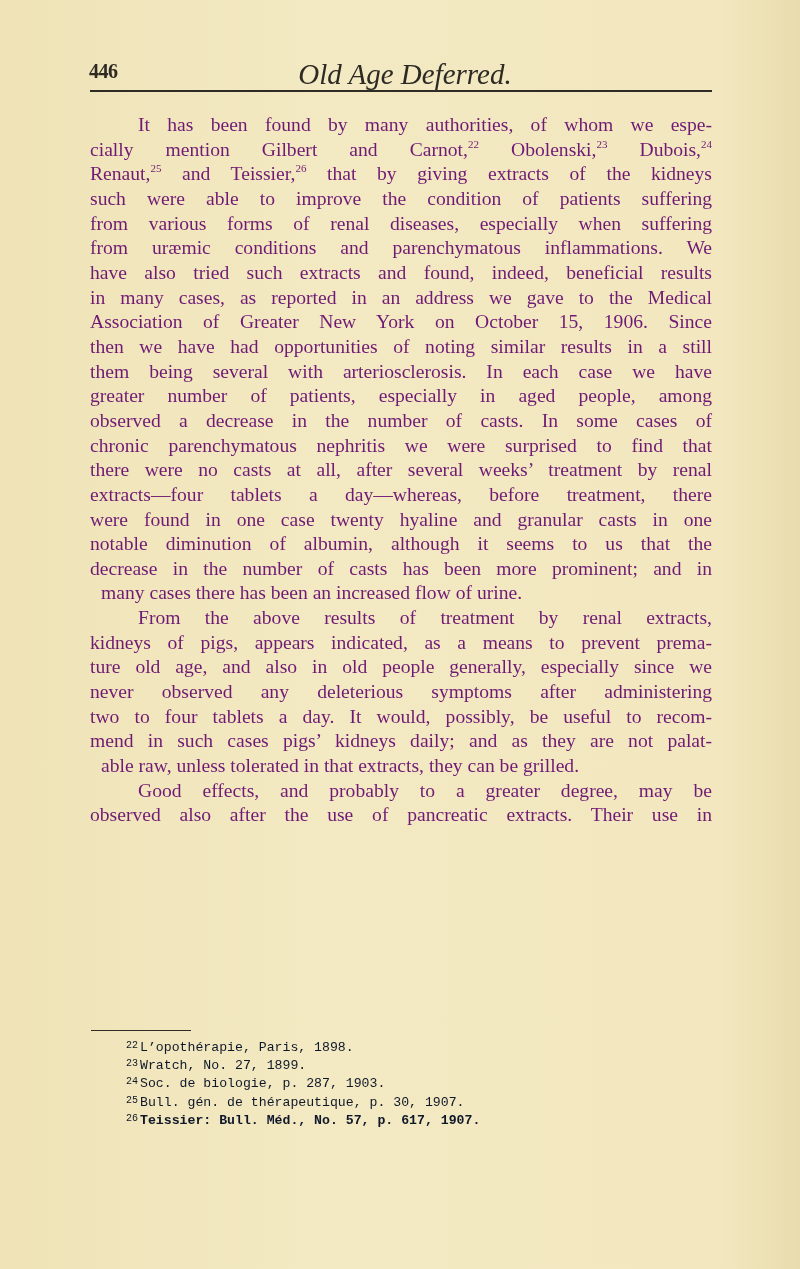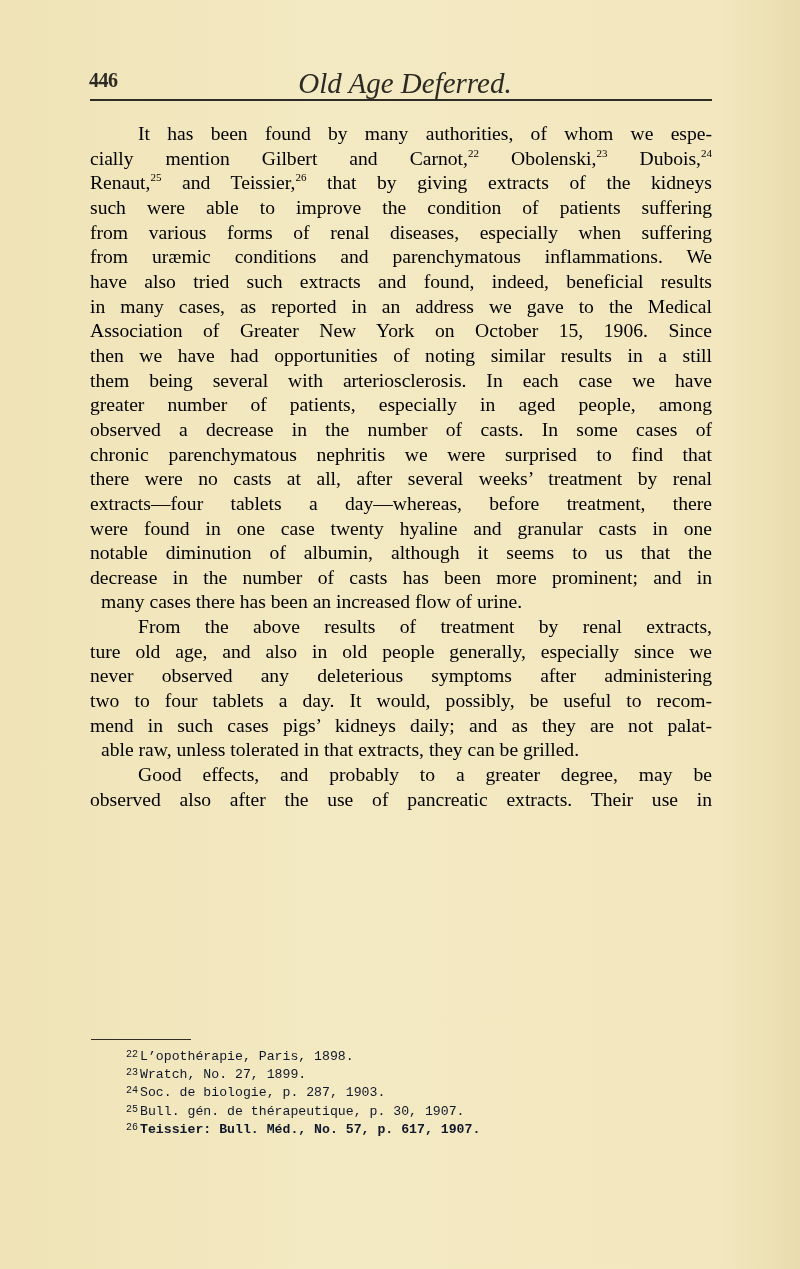--- a/index.html
+++ b/index.html
@@ -7,21 +7,21 @@
       width: 800px;
       height: 1269px;
       background: #f1e6bc;
       background-image: linear-gradient(90deg, #efe3b7 0%, #f3e9c2 40%, #f2e7bf 90%, #e9dcae 100%);
       position: relative;
       overflow: hidden;
       color: #2a2620;
     }
     .page {
       position: absolute;
-      left: 0; top: 9px; width: 800px; height: 1223px;
+      left: 0; top: 0; width: 800px; height: 1223px;
     }
     .running-head {
       position: absolute;
       left: 89px; top: 60px;
       width: 622px; height: 28px;
     }
     .page-number {
       position: absolute;
       left: 0; top: 0;
       font-family: "Liberation Serif", serif;
@@ -46,21 +46,21 @@
       width: 622px; height: 2px;
       background: #2f2b25;
     }
     .body-text {
       position: absolute;
       left: 90px; top: 113px;
       width: 622px;
       font-family: "Liberation Serif", serif;
       font-size: 19.6px;
       line-height: 24.65px;
-      color: #000000;
+      color: #701a75;
       text-align: justify;
     }
     .body-text sup { font-size: 11px; line-height: 0; vertical-align: 8px; }
     .line { display: block; text-align: justify; text-align-last: justify; white-space: nowrap; }
     .line.last { text-align-last: left; margin-left: 11px; }
     .line.indent { padding-left: 48px; }
     .fn-rule {
       position: absolute;
       left: 91px; top: 1030px;
       width: 100px; height: 1px;
@@ -107,20 +107,21 @@
         <span class="line">chronic parenchymatous nephritis we were surprised to find that</span>
         <span class="line">there were no casts at all, after several weeks’ treatment by renal</span>
         <span class="line">extracts—four tablets a day—whereas, before treatment, there</span>
         <span class="line">were found in one case twenty hyaline and granular casts in one</span>
         <span class="line">notable diminution of albumin, although it seems to us that the</span>
         <span class="line">decrease in the number of casts has been more prominent; and in</span>
         <span class="line last">many cases there has been an increased flow of urine.</span>
       </div>
     <div id="p2">
         <span class="line indent">From the above results of treatment by renal extracts,</span>
+        <span class="line">kidneys of pigs, appears indicated, as a means to prevent prema-</span>
         <span class="line">ture old age, and also in old people generally, especially since we</span>
         <span class="line">never observed any deleterious symptoms after administering</span>
         <span class="line">two to four tablets a day. It would, possibly, be useful to recom-</span>
         <span class="line">mend in such cases pigs’ kidneys daily; and as they are not palat-</span>
         <span class="line last">able raw, unless tolerated in that extracts, they can be grilled.</span>
       </div>
     <div id="p3">
         <span class="line indent">Good effects, and probably to a greater degree, may be</span>
         <span class="line">observed also after the use of pancreatic extracts. Their use in</span>
       </div>

